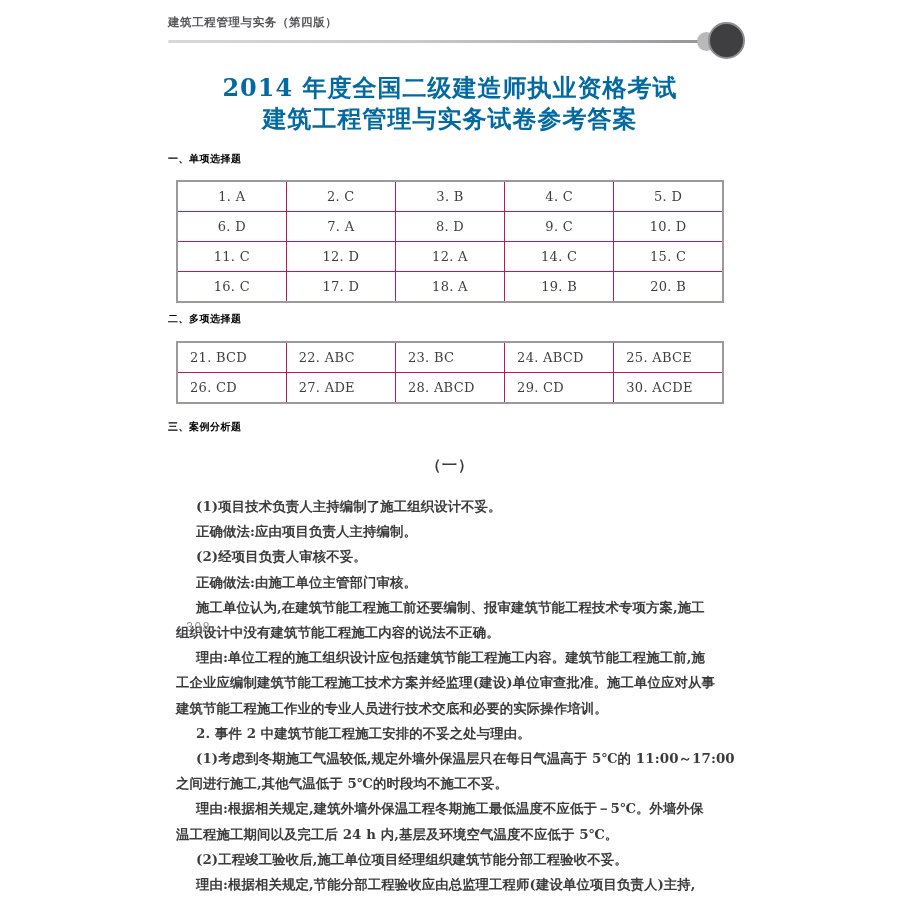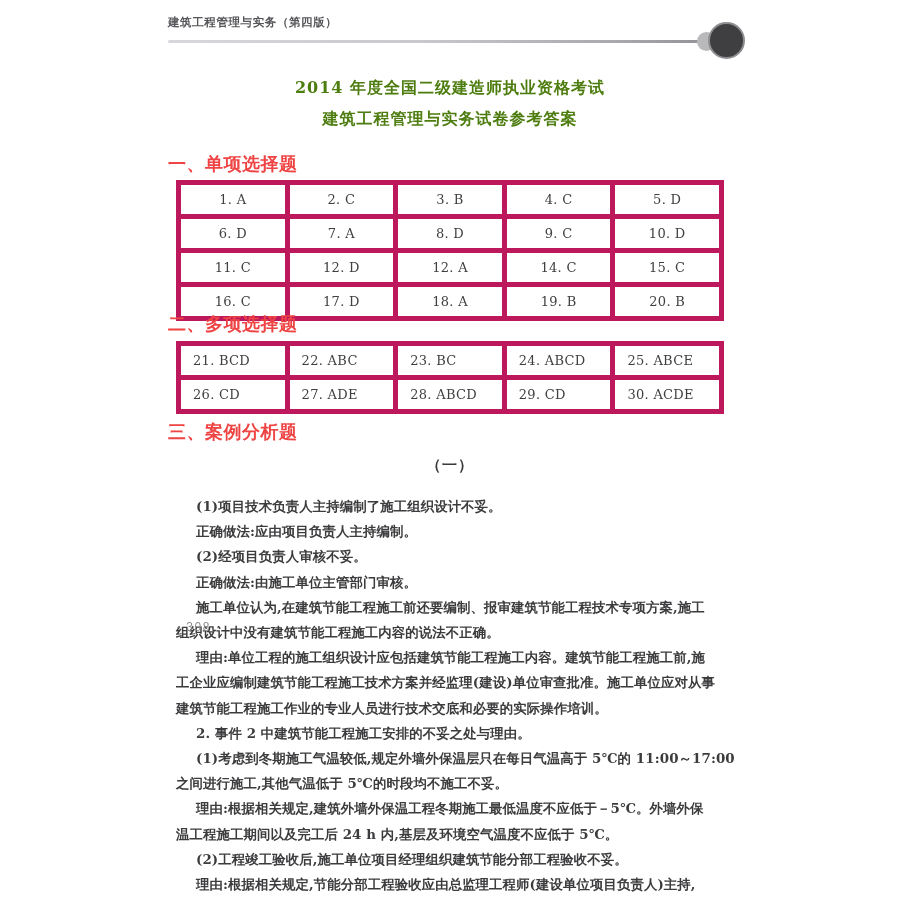--- a/index.html
+++ b/index.html
@@ -72,55 +72,55 @@
   
   .doc-title {
     position: absolute;
     top: 72px;
     left: 0;
     width: 900px;
     text-align: center;
   }
   .doc-title-line {
     font-family: "DejaVu Serif", "Liberation Serif", serif;
-    font-size: 16px;
-    font-weight: 700;
-    color: #4d7c0f;
+    font-size: 24px;
+    font-weight: 700;
+    color: #0369a1;
     letter-spacing: 1px;
     line-height: 31px;
   }
 
   
   .section-heading {
     position: absolute;
     left: 168px;
     font-family: "DejaVu Sans", "Liberation Sans", sans-serif;
-    font-size: 18px;
-    font-weight: 700;
-    color: #ef4444;
+    font-size: 10px;
+    font-weight: 700;
+    color: #000000;
     letter-spacing: 0.5px;
   }
   #sec1 { top: 152px; }
   #sec2 { top: 312px; }
   #sec3 { top: 420px; }
 
   
   .answer-table {
     position: absolute;
     left: 176px;
     width: 548px;
     border-collapse: collapse;
     border: 2px solid #9a9a9e;
     background: #fff;
     table-layout: fixed;
   }
   #table-single { top: 180px; }
   #table-multi  { top: 341px; }
   .answer-table td {
-    border: 5px solid #be185d;
+    border: 1px solid #be185d;
     height: 27px;
     font-family: "DejaVu Serif", "Liberation Serif", serif;
     font-size: 13px;
     color: #3f3f42;
     letter-spacing: 0.3px;
   }
   #table-single td { text-align: center; }
   #table-multi td  { text-align: left; padding-left: 12px; }
 
   

